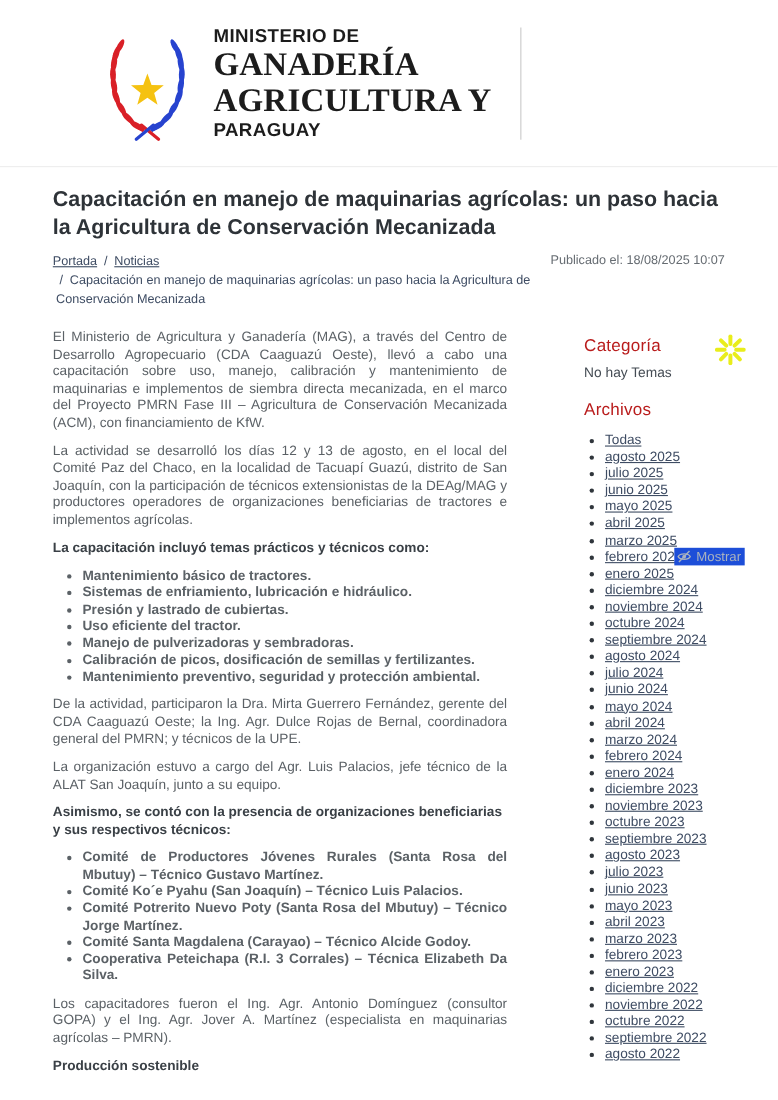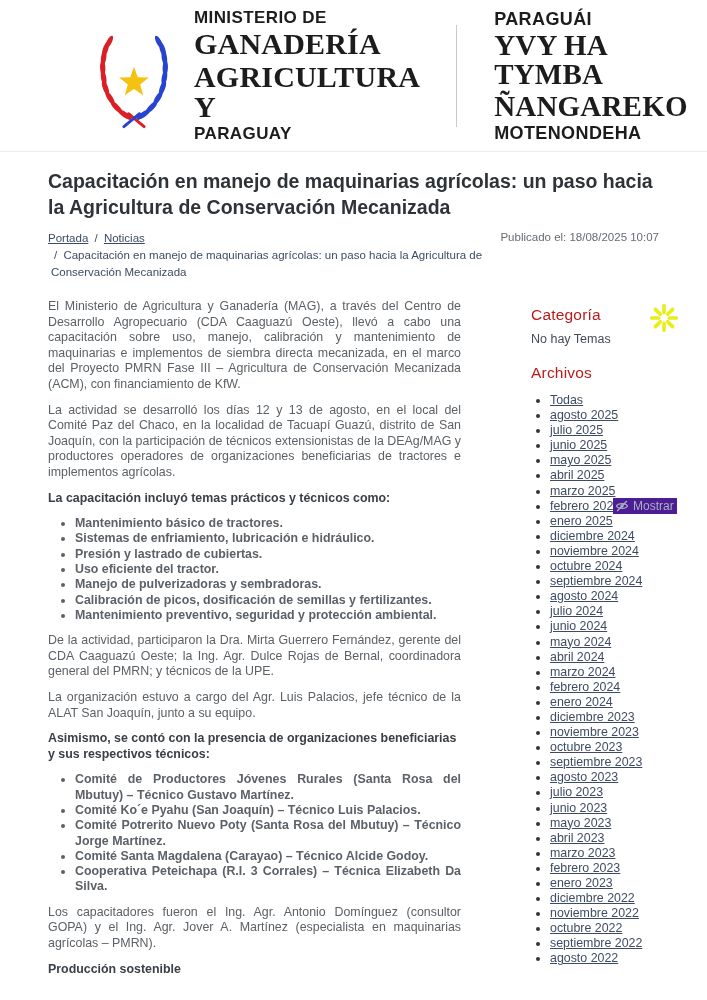--- a/index.html
+++ b/index.html
@@ -66,21 +66,21 @@
 
   
   .a11y-btn {
     position: absolute; left: 650px; top: 304px;
     width: 28px; height: 28px; border: none; background: transparent;
     padding: 0; cursor: pointer;
   }
   .mostrar-chip {
     display: none; position: absolute; left: 63px; top: -1px;
     align-items: center; gap: 4px;
-    background: #4c1d95; color: var(--muted, #a9b2bf);
+    background: #1d4ed8; color: var(--muted, #a9b2bf);
     font-size: 12px; line-height: 16px; padding: 0 3px 0 2px;
     white-space: nowrap; cursor: pointer; border: none; font-family: inherit;
   }
 </style>
 </head>
 <body>
 
 <header class="site-header">
   <svg class="logo-svg" viewBox="0 0 100 118" aria-hidden="true">
     <defs>
@@ -106,26 +106,20 @@
 
   <div class="hdr-block left">
     <div class="hdr-small">MINISTERIO DE</div>
     <div class="hdr-serif">GANADERÍA</div>
     <div class="hdr-serif">AGRICULTURA Y</div>
     <div class="hdr-small">PARAGUAY</div>
   </div>
 
   <div class="hdr-divider"></div>
 
-  <div class="hdr-block right">
-    <div class="hdr-small">PARAGUÁI</div>
-    <div class="hdr-serif">YVY HA TYMBA</div>
-    <div class="hdr-serif">ÑANGAREKO</div>
-    <div class="hdr-small">MOTENONDEHA</div>
-  </div>
 </header>
 
 <div class="main">
 
   <h1 class="page-title">Capacitación en manejo de maquinarias agrícolas: un paso hacia la Agricultura de Conservación Mecanizada</h1>
 
   <div class="meta-row">
     <nav class="breadcrumb">
       <span class="crumb-line">
         <a href="#">Portada</a>

